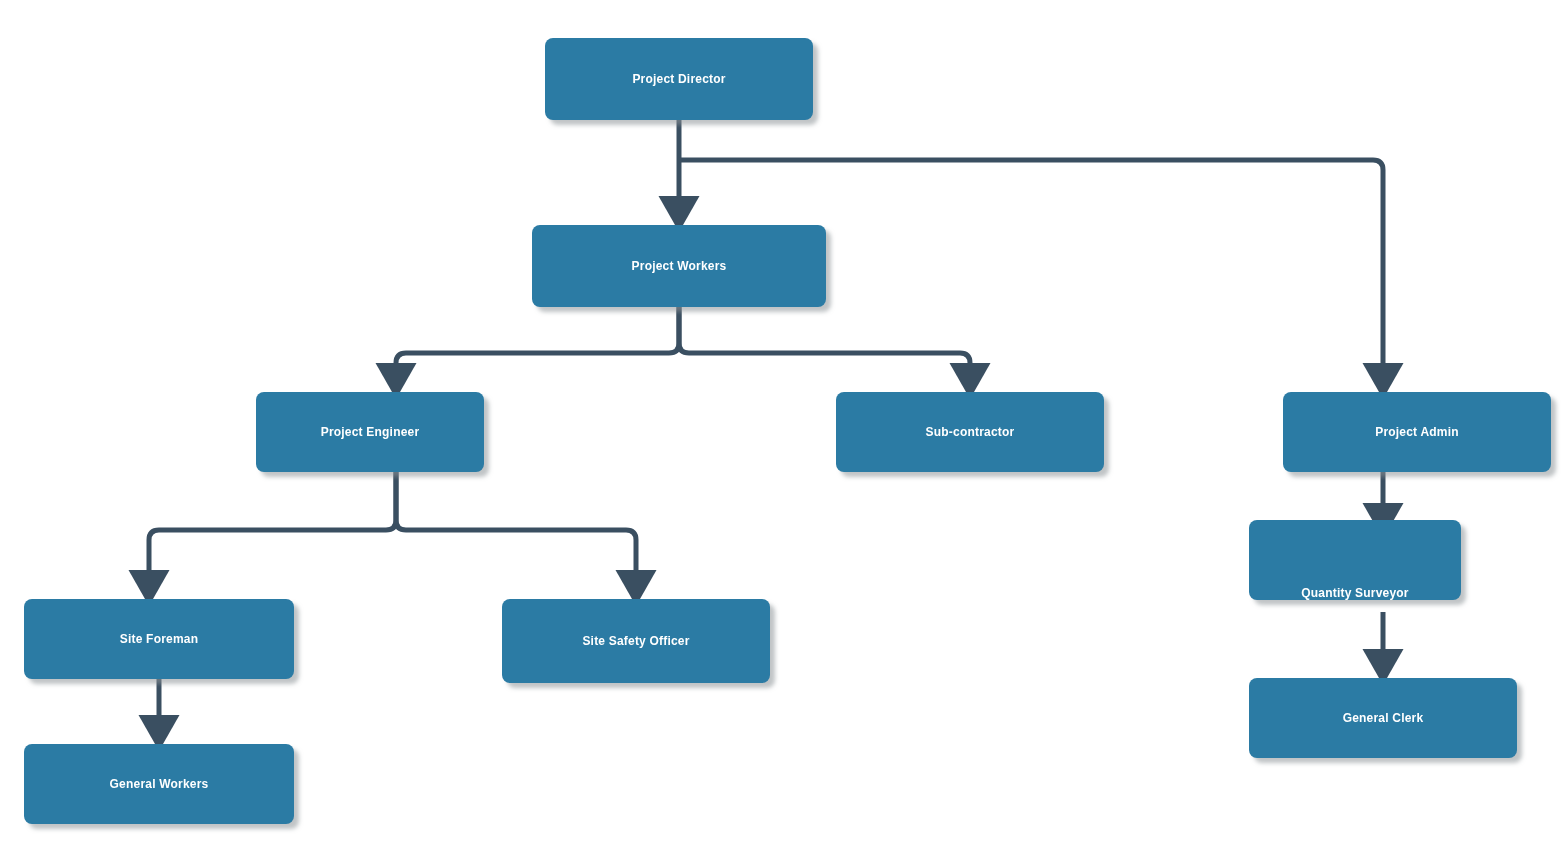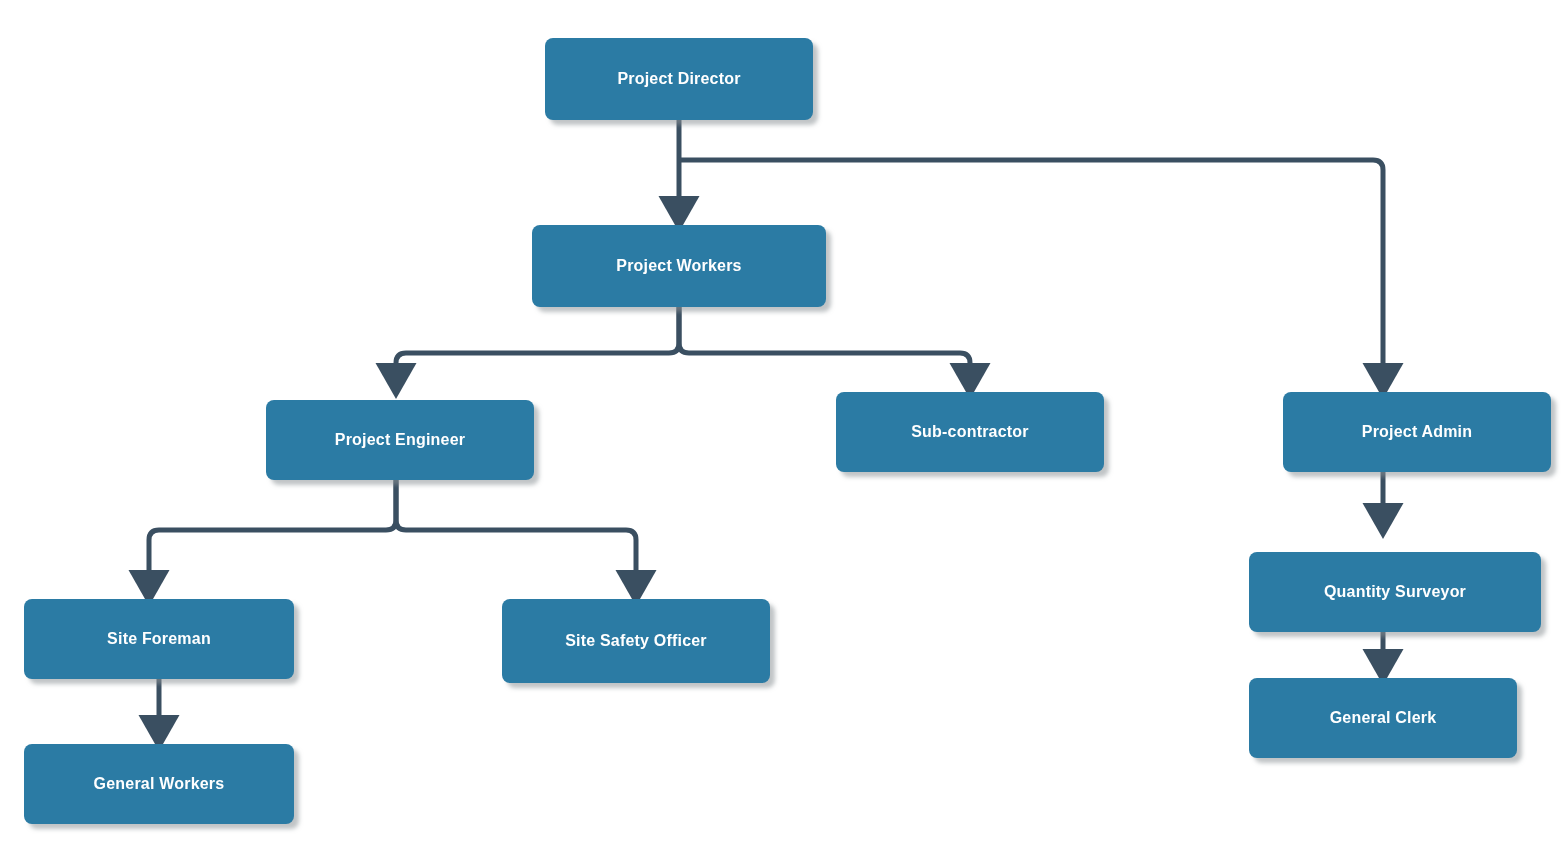--- a/index.html
+++ b/index.html
@@ -32,21 +32,21 @@
     border-radius: 8px;
     box-shadow: 5px 5px 4px rgba(140, 148, 152, 0.55);
     display: flex;
     align-items: center;
     justify-content: center;
     z-index: 2;
   }
   .node-label {
     color: #ffffff;
     font-family: "Liberation Sans", sans-serif;
-    font-size: 16px;
+    font-size: 12px;
     font-weight: bold;
     letter-spacing: 0.2px;
     text-align: center;
     line-height: 1.2;
     white-space: nowrap;
     user-select: none;
   }
 </style>
 </head>
 <body>
@@ -81,41 +81,41 @@
   </svg>
 
   <div class="node-box" style="left:545px; top:38px; width:268px; height:82px;">
     <span class="node-label">Project Director</span>
   </div>
 
   <div class="node-box" style="left:532px; top:225px; width:294px; height:82px;">
     <span class="node-label">Project Workers</span>
   </div>
 
-  <div class="node-box" style="left:266px; top:392px; width:268px; height:80px;margin-top:8px;">
+  <div class="node-box" style="left:256px; top:392px; width:228px; height:80px;">
     <span class="node-label">Project Engineer</span>
   </div>
 
   <div class="node-box" style="left:836px; top:392px; width:268px; height:80px;">
     <span class="node-label">Sub-contractor</span>
   </div>
 
   <div class="node-box" style="left:1249px; top:392px; width:268px; height:80px;margin-left:34px;">
     <span class="node-label">Project Admin</span>
   </div>
 
   <div class="node-box" style="left:24px; top:599px; width:270px; height:80px;">
     <span class="node-label">Site Foreman</span>
   </div>
 
   <div class="node-box" style="left:502px; top:599px; width:268px; height:84px;">
     <span class="node-label">Site Safety Officer</span>
   </div>
 
-  <div class="node-box" style="left:1249px; top:552px; width:292px; height:80px;">
+  <div class="node-box" style="left:1249px; top:520px; width:212px; height:80px;align-items:flex-end;">
     <span class="node-label">Quantity Surveyor</span>
   </div>
 
   <div class="node-box" style="left:24px; top:744px; width:270px; height:80px;">
     <span class="node-label">General Workers</span>
   </div>
 
   <div class="node-box" style="left:1249px; top:678px; width:268px; height:80px;justify-content:center;">
     <span class="node-label">General Clerk</span>
   </div>

